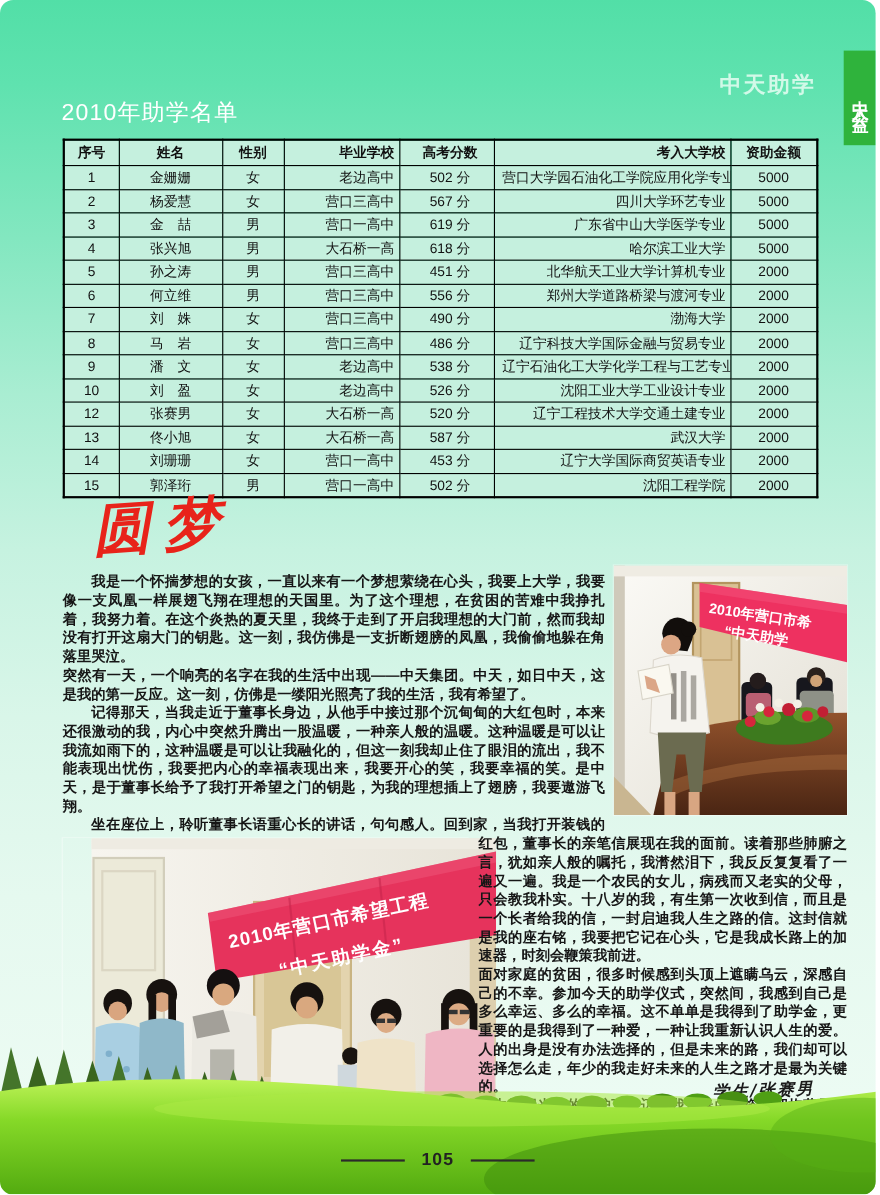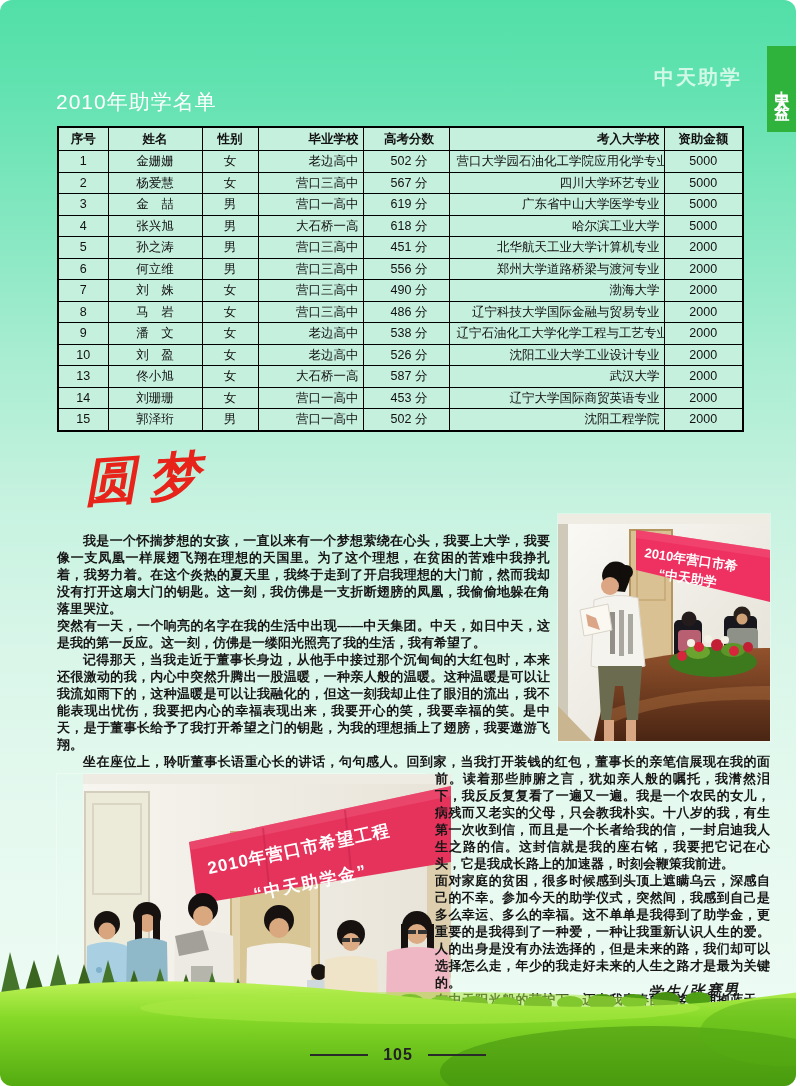--- a/index.html
+++ b/index.html
@@ -57,21 +57,21 @@
     font-size:52px; color:#e8231a; letter-spacing:12px;
     transform:rotate(-4deg);
   }
   .article{
     position:absolute; left:57px; top:512px; width:713px;
     font-size:13px; line-height:17px; font-weight:bold; color:#161616;
     text-align:justify;
   }
   .para{margin:0;}
   .para.indent{text-indent:2em;}
-  .para.first{margin-top:20px;}
+  .para.first{margin-top:8px;}
   .photo{display:block; box-shadow:0 0 0 1px rgba(255,255,255,.35);}
   .photo-ceremony{float:right; width:212px; height:227px; margin:2px 0 6px 8px;}
   .photo-group{float:left; width:368px; height:278px; margin:4px 10px 3px 0;}
   .signature{
     position:absolute; right:56px; top:982px;
     font-family:"DejaVu Serif", serif; font-style:italic; font-weight:bold;
     font-size:15px; color:#1a1a1a; letter-spacing:2px;
     transform:rotate(-2deg);
   }
   
@@ -196,20 +196,29 @@
           <td class="col-5">辽宁石油化工大学化学工程与工艺专业</td>
           <td class="col-6">2000</td>
         </tr>
         <tr>
           <td class="col-0">10</td>
           <td class="col-1">刘　盈</td>
           <td class="col-2">女</td>
           <td class="col-3">老边高中</td>
           <td class="col-4">526 分</td>
           <td class="col-5">沈阳工业大学工业设计专业</td>
+          <td class="col-6">2000</td>
+        </tr>
+        <tr>
+          <td class="col-0">12</td>
+          <td class="col-1">张赛男</td>
+          <td class="col-2">女</td>
+          <td class="col-3">大石桥一高</td>
+          <td class="col-4">520 分</td>
+          <td class="col-5">辽宁工程技术大学交通土建专业</td>
           <td class="col-6">2000</td>
         </tr>
         <tr>
           <td class="col-0">13</td>
           <td class="col-1">佟小旭</td>
           <td class="col-2">女</td>
           <td class="col-3">大石桥一高</td>
           <td class="col-4">587 分</td>
           <td class="col-5">武汉大学</td>
           <td class="col-6">2000</td>

